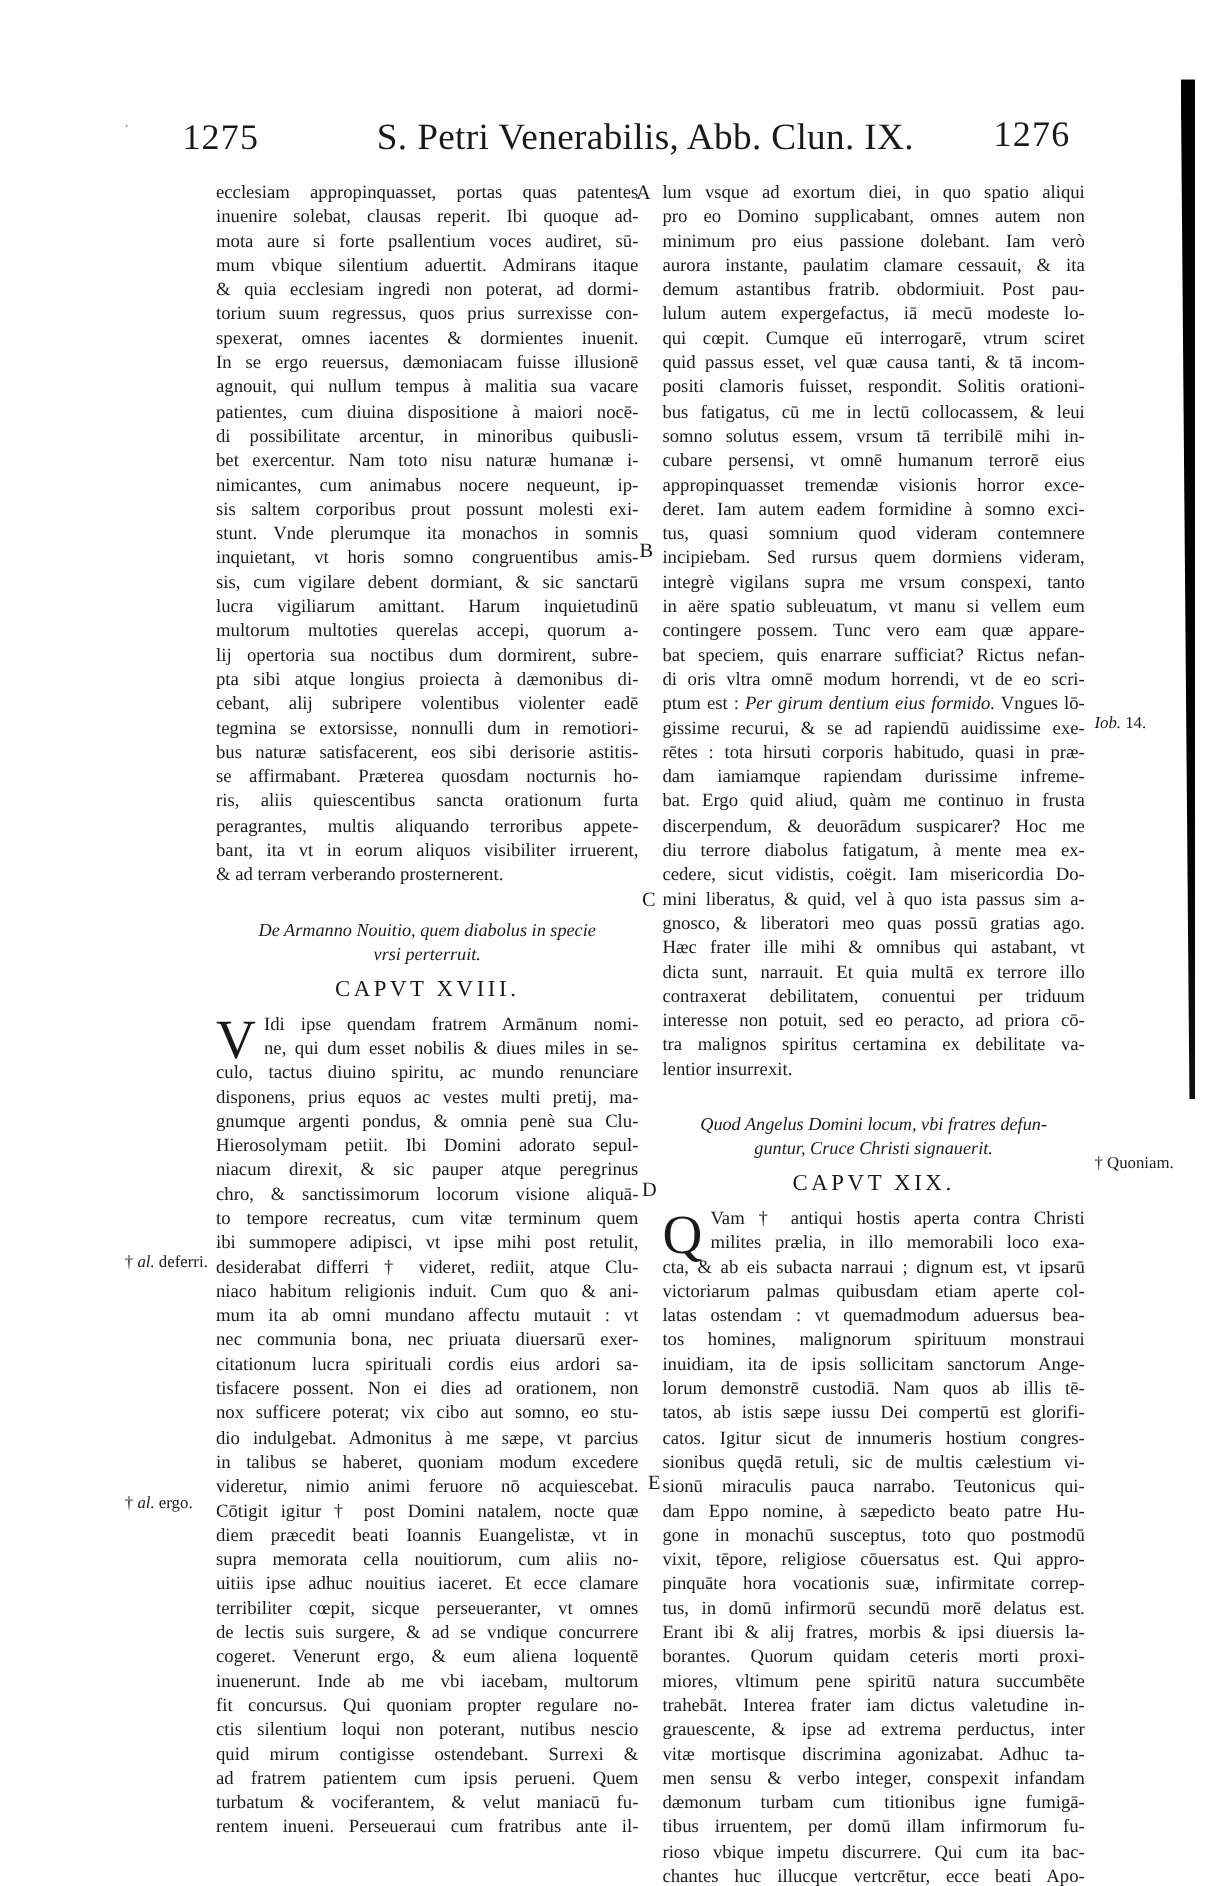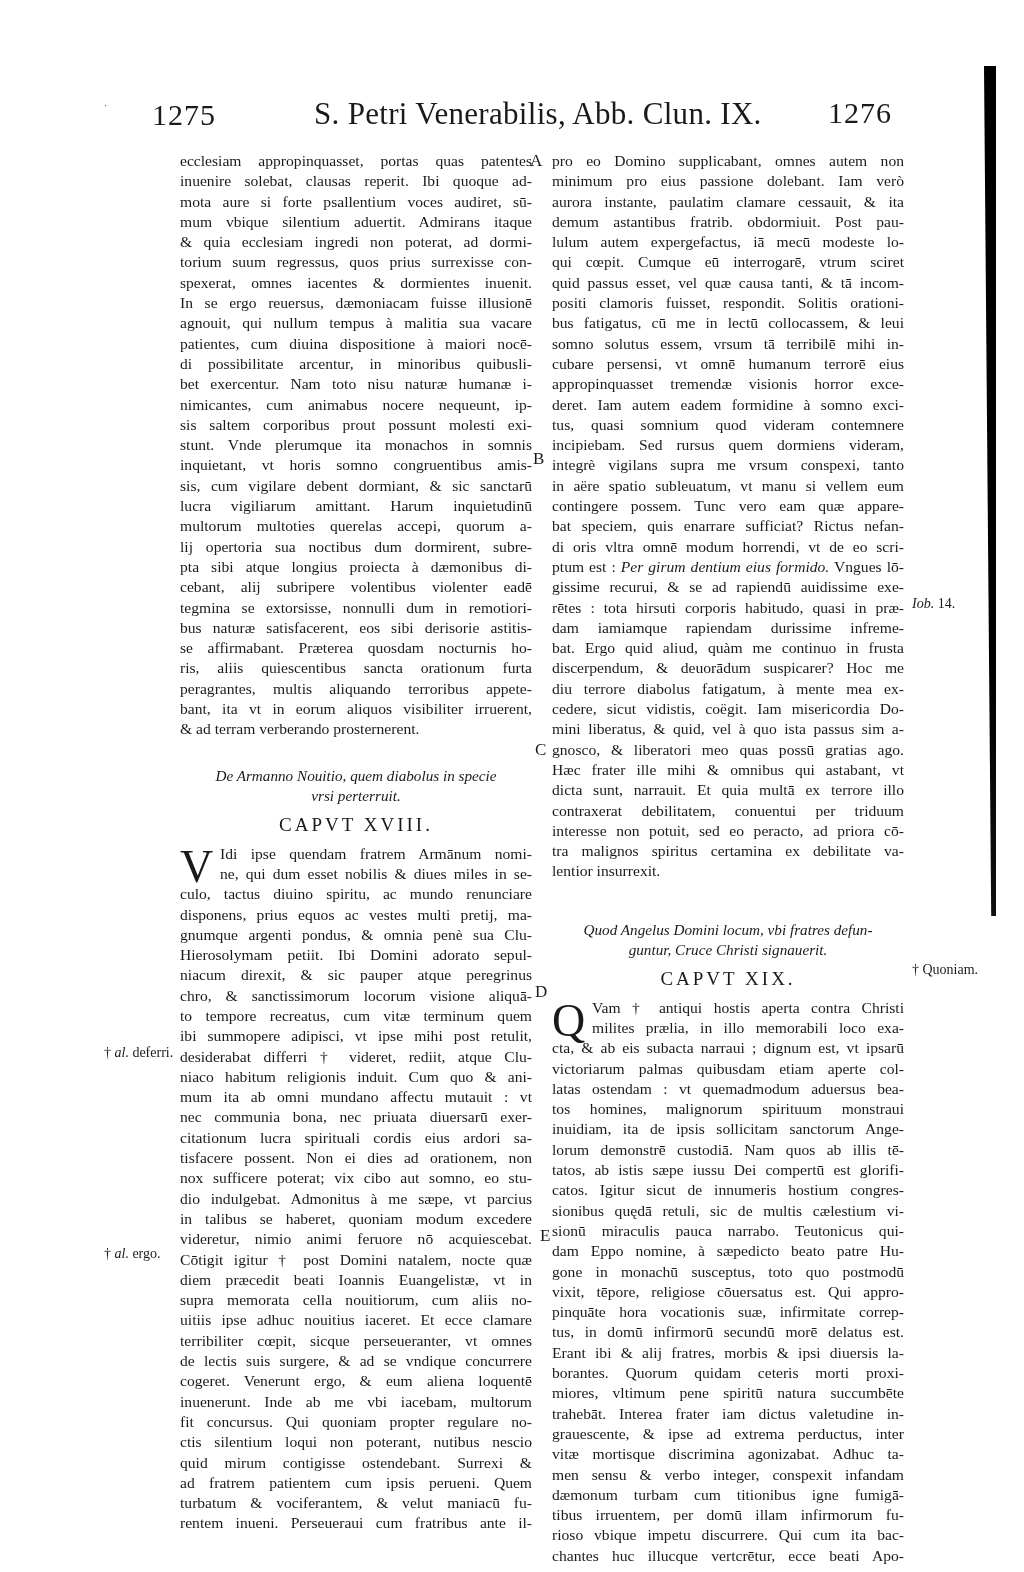--- a/index.html
+++ b/index.html
@@ -150,20 +150,21 @@
         <span class="line">ctis silentium loqui non poterant, nutibus nescio</span>
         <span class="line">quid mirum contigisse ostendebant. Surrexi &amp;</span>
         <span class="line">ad fratrem patientem cum ipsis perueni. Quem</span>
         <span class="line">turbatum &amp; vociferantem, &amp; velut maniacū fu-</span>
         <span class="line">rentem inueni. Perseueraui cum fratribus ante il-</span>
       </div>
   </div>
 
   <div class="col col-right">
     <div id="right-part1">
+        <span class="line">lum vsque ad exortum diei, in quo spatio aliqui</span>
         <span class="line">pro eo Domino supplicabant, omnes autem non</span>
         <span class="line">minimum pro eius passione dolebant. Iam verò</span>
         <span class="line">aurora instante, paulatim clamare cessauit, &amp; ita</span>
         <span class="line">demum astantibus fratrib. obdormiuit. Post pau-</span>
         <span class="line">lulum autem expergefactus, iā mecū modeste lo-</span>
         <span class="line">qui cœpit. Cumque eū interrogarē, vtrum sciret</span>
         <span class="line">quid passus esset, vel quæ causa tanti, &amp; tā incom-</span>
         <span class="line">positi clamoris fuisset, respondit. Solitis orationi-</span>
         <span class="line">bus fatigatus, cū me in lectū collocassem, &amp; leui</span>
         <span class="line">somno solutus essem, vrsum tā terribilē mihi in-</span>
@@ -190,21 +191,21 @@
         <span class="line">mini liberatus, &amp; quid, vel à quo ista passus sim a-</span>
         <span class="line">gnosco, &amp; liberatori meo quas possū gratias ago.</span>
         <span class="line">Hæc frater ille mihi &amp; omnibus qui astabant, vt</span>
         <span class="line">dicta sunt, narrauit. Et quia multā ex terrore illo</span>
         <span class="line">contraxerat debilitatem, conuentui per triduum</span>
         <span class="line">interesse non potuit, sed eo peracto, ad priora cō-</span>
         <span class="line">tra malignos spiritus certamina ex debilitate va-</span>
         <span class="line last">lentior insurrexit.</span>
       </div>
     <span class="spacer"></span>
-    <span class="heading-italic" style="margin-top:18px;">Quod Angelus Domini locum, vbi fratres defun-</span>
+    <span class="heading-italic" style="margin-top:6px;">Quod Angelus Domini locum, vbi fratres defun-</span>
     <span class="heading-italic">guntur, Cruce Christi signauerit.</span>
     <span class="caput">CAPVT XIX.</span>
     <div class="dropcap-wrap">
       <span class="dropcap">Q</span>
       <div id="right-dropcap-lines" class="indent">
           <span class="line">Vam † antiqui hostis aperta contra Christi</span>
           <span class="line">milites prælia, in illo memorabili loco exa-</span>
         </div>
     </div>
     <div id="right-part2">

